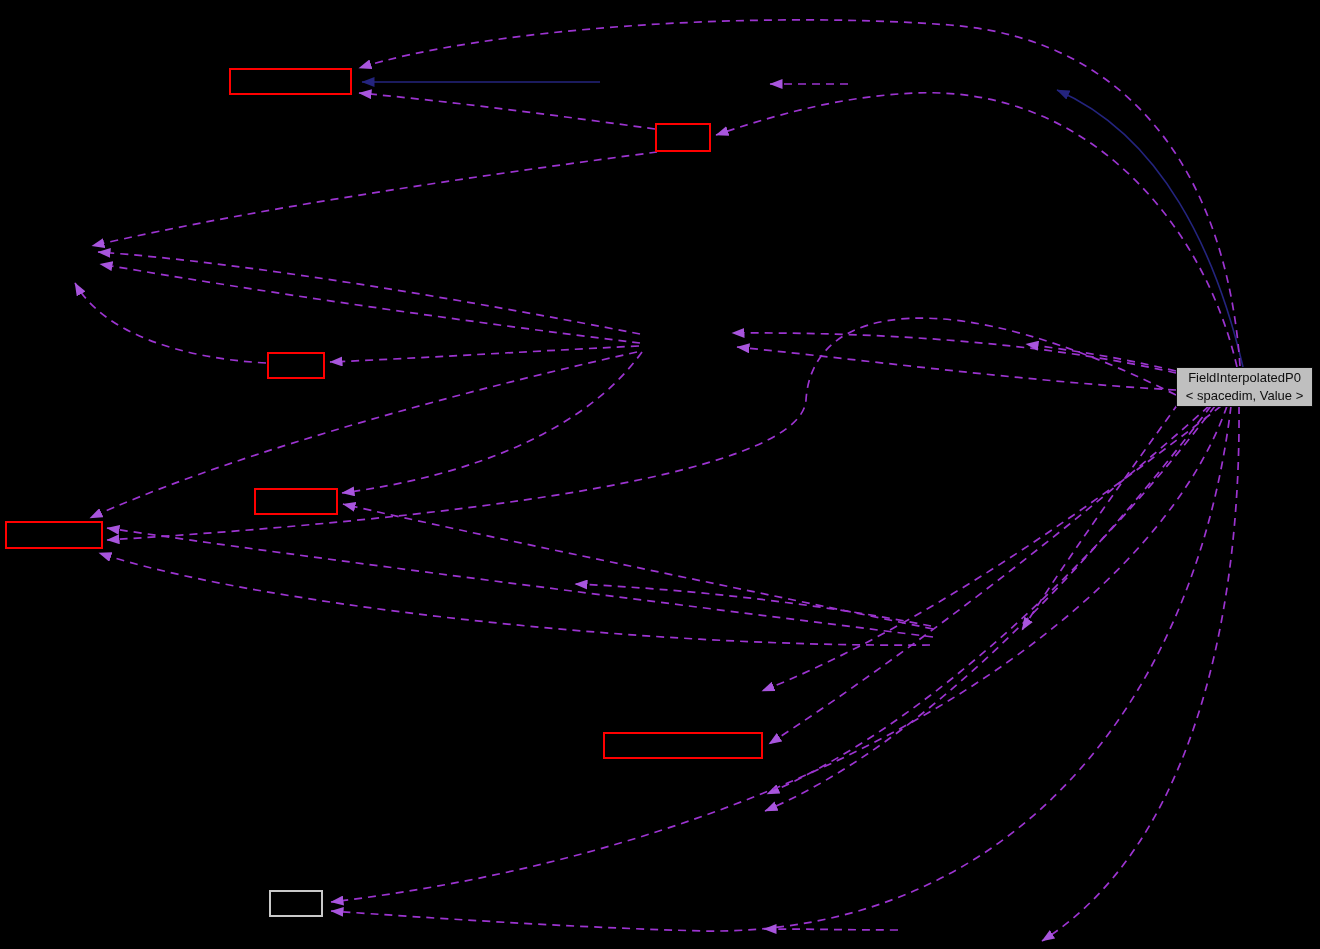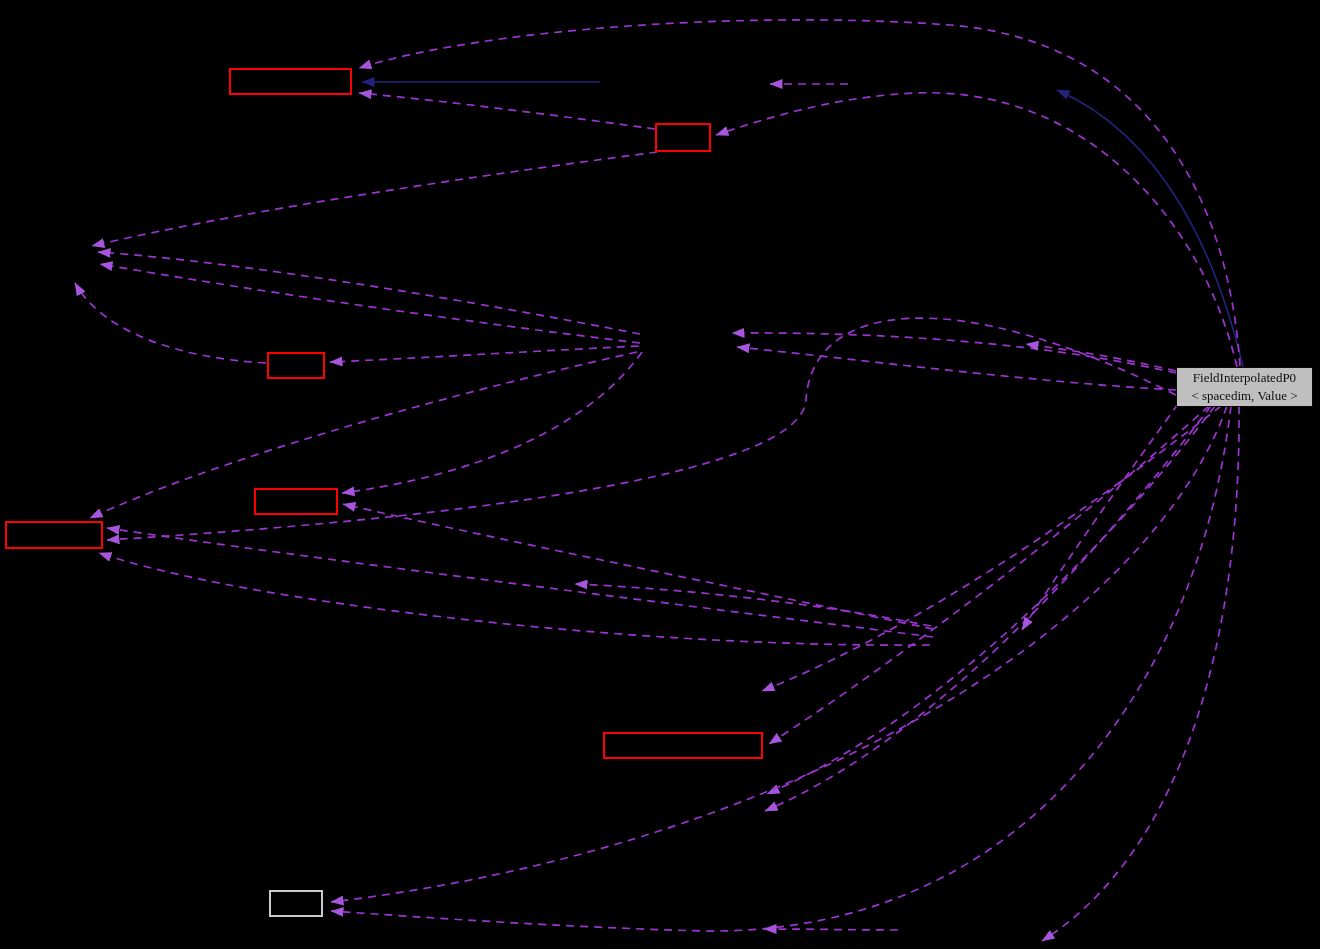--- a/index.html
+++ b/index.html
@@ -6,21 +6,21 @@
     margin: 0;
     padding: 0;
     background: #000000;
   }
   #stage {
     position: relative;
     width: 1320px;
     height: 949px;
     background: #000000;
     overflow: hidden;
-    font-family: Liberation Serif, serif;
+    font-family: Liberation Sans, sans-serif;
   }
   #edge-layer {
     position: absolute;
     left: 0;
     top: 0;
   }
   .class-node {
     position: absolute;
     box-sizing: border-box;
     background: transparent;

